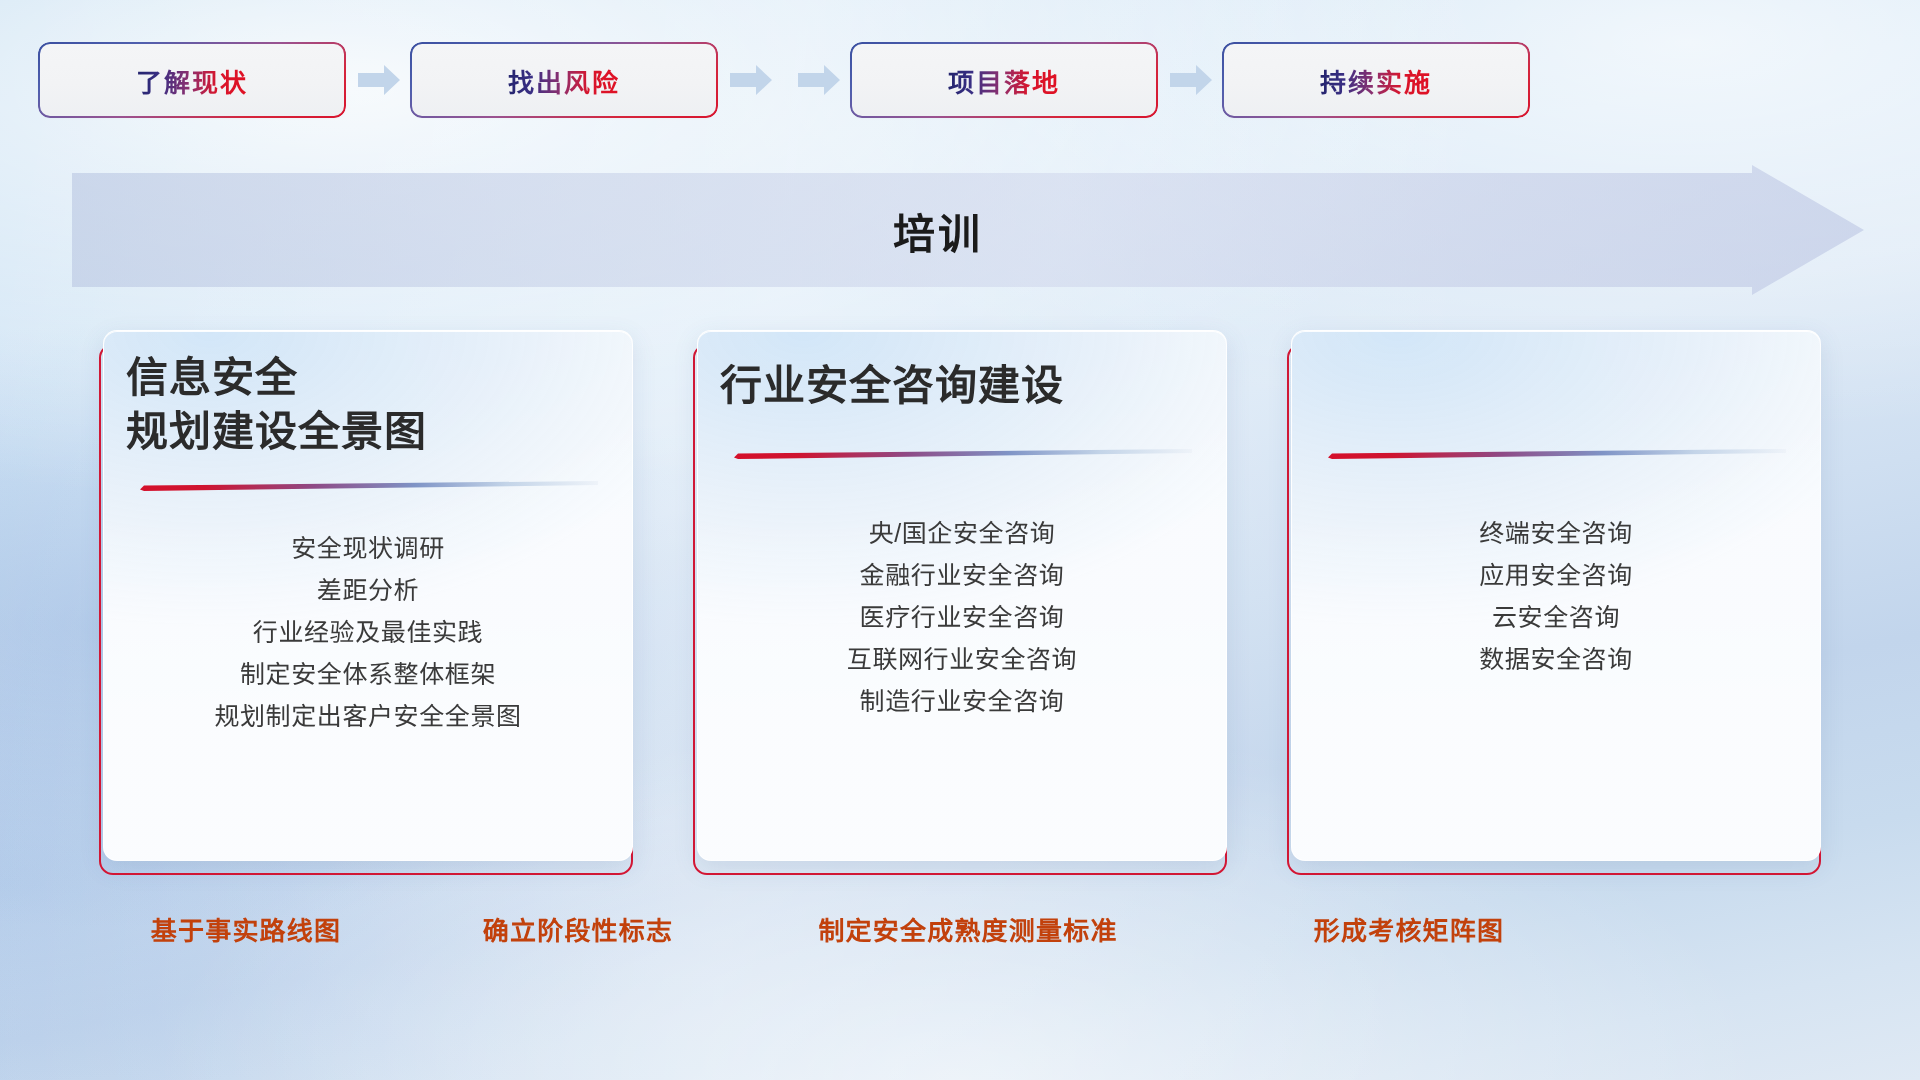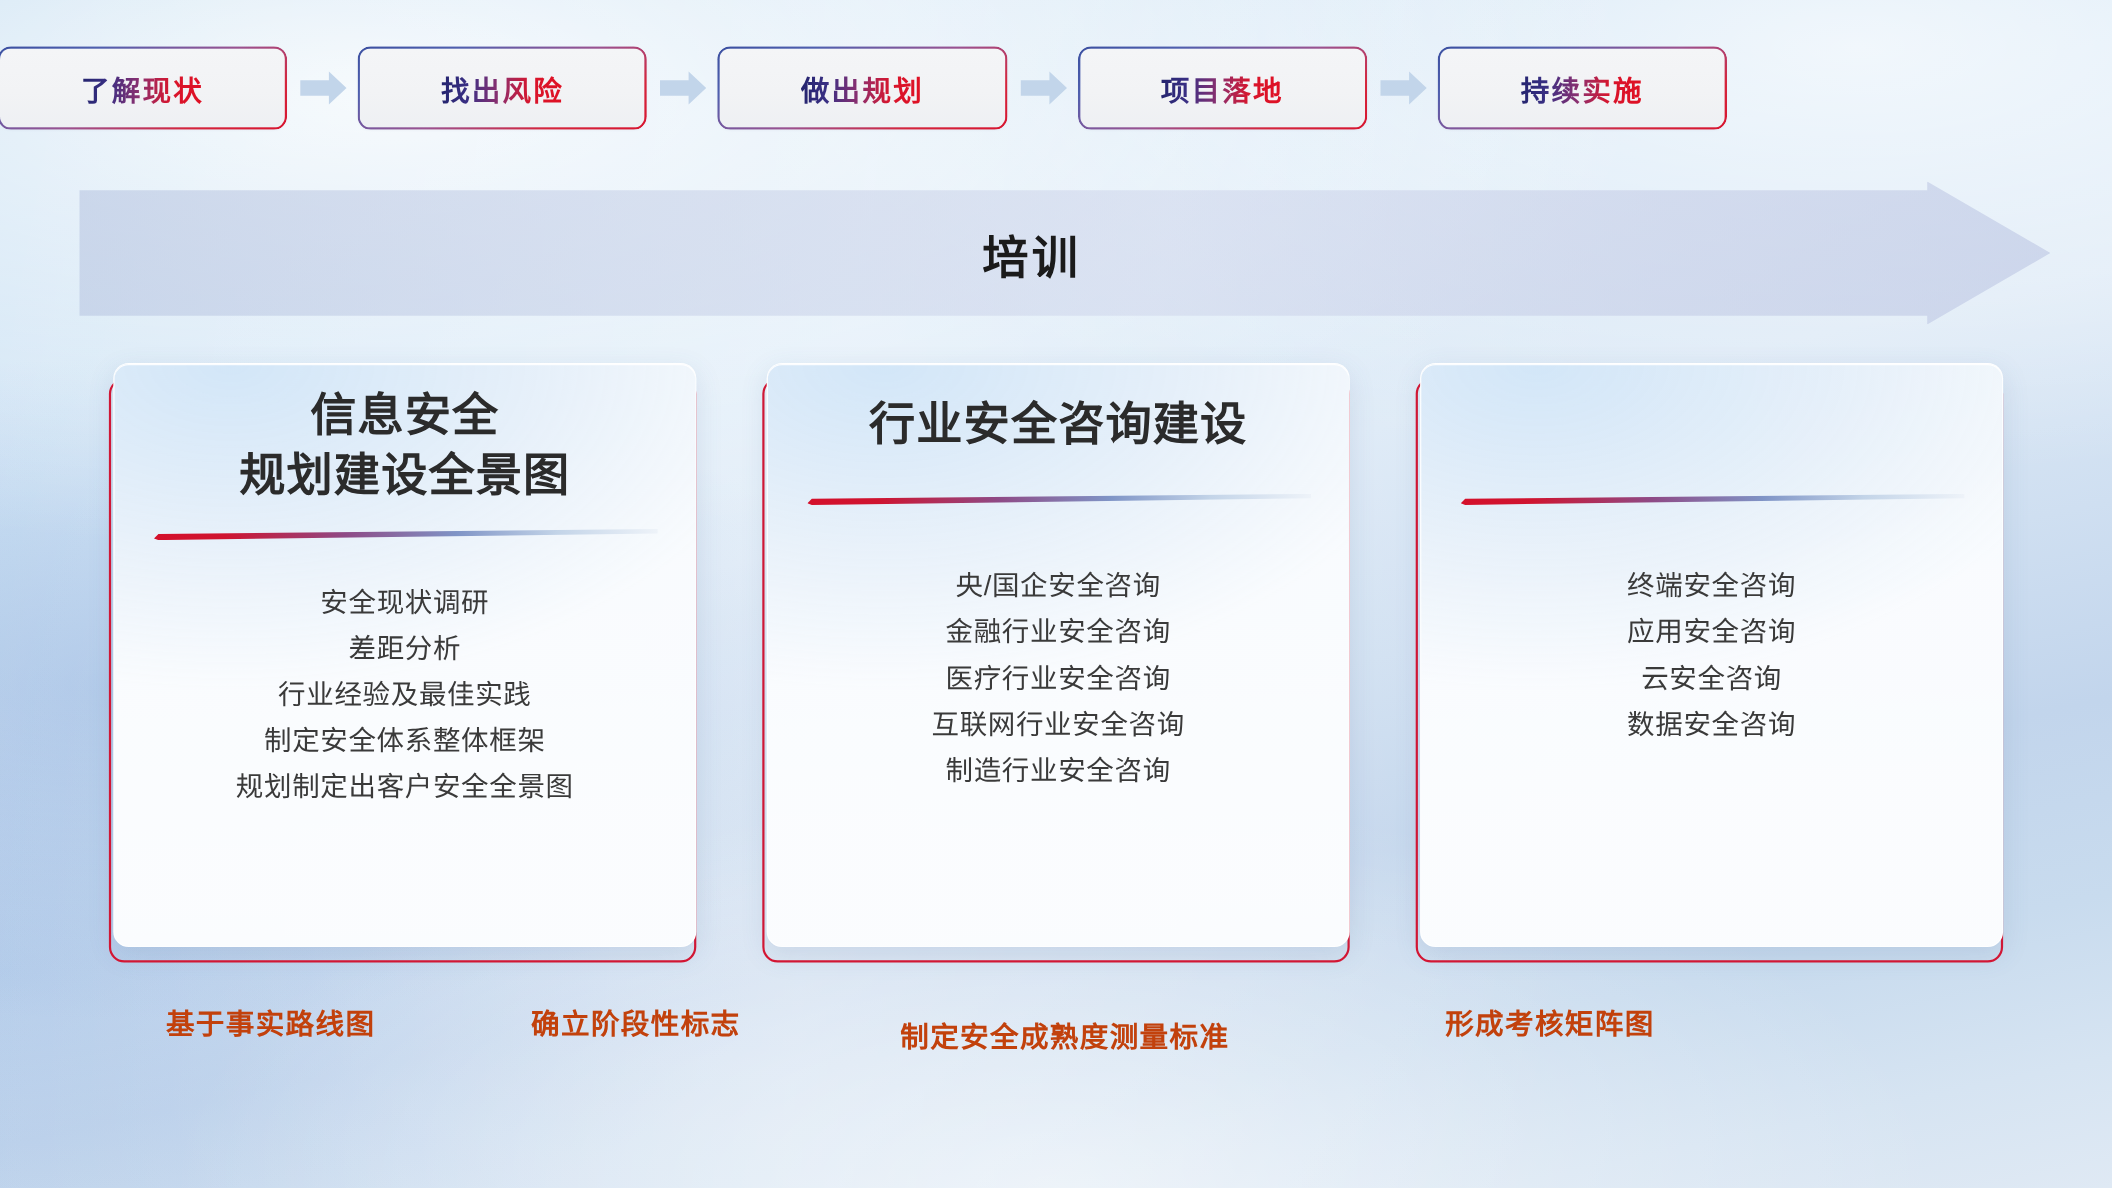--- a/index.html
+++ b/index.html
@@ -176,21 +176,20 @@
       radial-gradient(120% 70% at 20% 0%, rgba(210,230,248,0.95) 0%, rgba(232,241,250,0.85) 45%, rgba(250,252,254,0.92) 80%),
       linear-gradient(178deg, #dbe9f7 0%, #e9f1fa 30%, #f6f9fc 60%, #ffffff 86%, #fbfcfd 100%);
     box-shadow: 0 8px 24px rgba(70,100,150,0.13), inset 0 1px 0 rgba(255,255,255,0.9);
     overflow: hidden;
   }
   .card-title {
     position: absolute;
     left: 0;
     right: 0;
     top: 28px;
-    text-align: center;
     font-size: 42px;
     font-weight: 700;
     color: #2b2b2b;
     line-height: 1.28;
     letter-spacing: 1px;
     padding: 0 22px;
     box-sizing: border-box;
   }
   .card-title.two-line { top: 20px; }
   .card-divider {
@@ -248,23 +247,20 @@
         <path d="M14 13 H40 V5 L56 20 L40 35 V27 H14 Z" fill="#c2d5ea"></path>
       </svg>
     </div>
     <div class="step-box">
       <span class="step-label">找出风险</span>
     </div>
     <div class="step-arrow">
       <svg viewBox="0 0 68 40" xmlns="http://www.w3.org/2000/svg" aria-hidden="true">
         <path d="M14 13 H40 V5 L56 20 L40 35 V27 H14 Z" fill="#c2d5ea"></path>
       </svg>
-    </div>
-    <div class="step-box">
-      <span class="step-label">做出规划</span>
     </div>
     <div class="step-arrow">
       <svg viewBox="0 0 68 40" xmlns="http://www.w3.org/2000/svg" aria-hidden="true">
         <path d="M14 13 H40 V5 L56 20 L40 35 V27 H14 Z" fill="#c2d5ea"></path>
       </svg>
     </div>
     <div class="step-box">
       <span class="step-label">项目落地</span>
     </div>
     <div class="step-arrow">
@@ -368,15 +364,15 @@
           <div class="card-list-item">云安全咨询</div>
           <div class="card-list-item">数据安全咨询</div>
         </div>
       </div>
     </div>
   </div>
 
 <div id="captions">
     <div class="caption" style="left: 246px;">基于事实路线图</div>
     <div class="caption" style="left: 578px;">确立阶段性标志</div>
-    <div class="caption" style="left: 968px; margin-top: 12px;">制定安全成熟度测量标准</div>
+    <div class="caption" style="left: 968px;">制定安全成熟度测量标准</div>
     <div class="caption" style="left: 1409px;">形成考核矩阵图</div>
   </div>
 
 </body></html>

